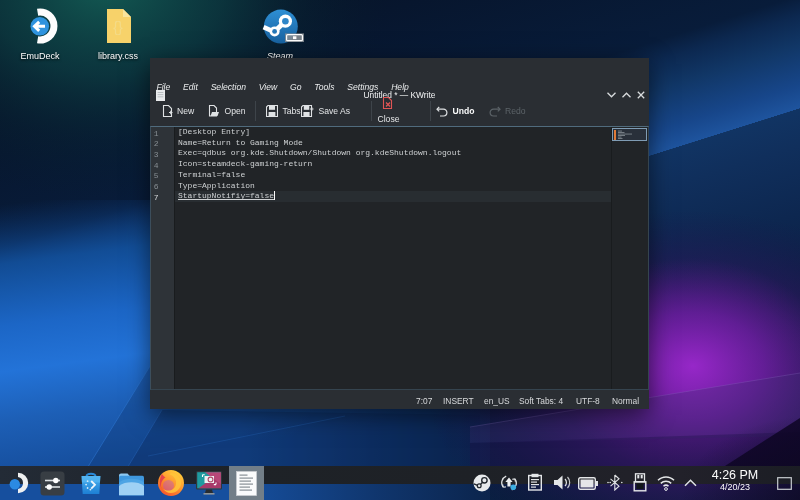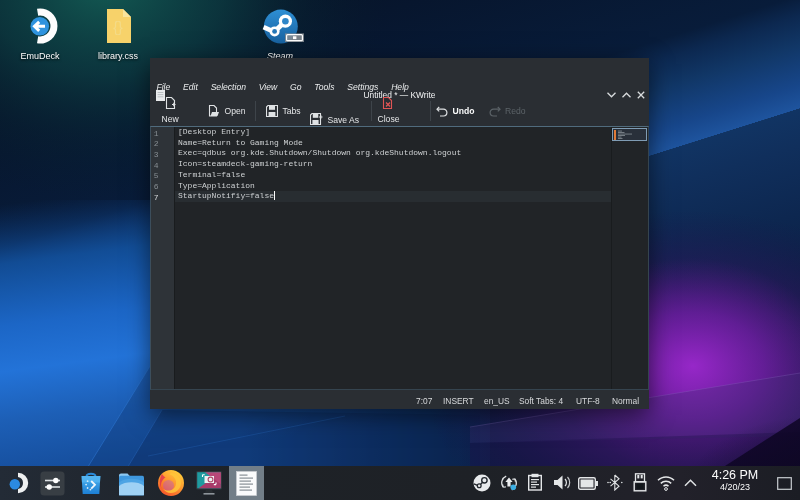--- a/index.html
+++ b/index.html
@@ -26,21 +26,21 @@
   .trow{position:absolute;left:0;height:10.7px;line-height:10.7px;}
   #curline{position:absolute;left:23.5px;top:64.2px;width:437px;height:10.7px;background:#282d31;}
   #curgut{position:absolute;left:0;top:64.2px;width:22.5px;height:10.7px;background:#3a4046;}
   #minimap{position:absolute;right:0;top:0;width:36px;height:100%;border-left:1px solid #191c1e;background:#212427;}
   #viewrect{position:absolute;left:0px;top:1px;width:33px;height:11px;border:1px solid #7f9cb4;background:#29303a;}
   #modbar{position:absolute;left:1px;top:0.5px;width:2.2px;height:10px;background:#e07b38;}
   
   #statusbar{position:absolute;left:0;bottom:0;width:100%;height:18px;background:#2a2e33;color:#d8dadc;font-size:8.4px;}
   #statusbar .st{position:absolute;top:5px;}
   
-  #taskbar{position:absolute;left:0;top:466px;width:800px;height:34px;background:linear-gradient(90deg,#232b36,#1e2227 30%,#1e2126 60%,#22212a 85%,#1b1d24);}
+  #taskbar{position:absolute;left:0;top:466px;width:800px;height:18px;background:linear-gradient(90deg,#232b36,#1e2227 30%,#1e2126 60%,#22212a 85%,#1b1d24);}
   .task{position:absolute;top:0;height:34px;display:flex;align-items:center;justify-content:center;}
   #clock{position:absolute;right:34px;top:2px;width:62px;text-align:center;color:#fcfcfc;}
   #clock .t1{font-size:12.5px;}
   #clock .t2{font-size:9px;margin-top:0px;}
 </style>
 </head>
 <body>
 <div id="stage">
 
   <svg class="abs" width="800" height="500" viewBox="0 0 800 500" style="left:0;top:0">
@@ -173,21 +173,21 @@
       <span>File</span>
         <span>Edit</span>
         <span>Selection</span>
         <span>View</span>
         <span>Go</span>
         <span>Tools</span>
         <span>Settings</span>
         <span>Help</span>
     </div>
     <div id="toolbar">
-      <div class="tbtn" style="left:11.5px;flex-direction:column;">
+      <div class="tbtn" style="left:11.5px;">
         <svg width="11" height="12" viewBox="0 0 11 12">
             <path d="M 1.5 0.5 L 6.5 0.5 L 9.5 3.5 L 9.5 11.5 L 1.5 11.5 Z" fill="none" stroke="#dfe2e4" stroke-width="1.1"></path>
             <path d="M 7 7.5 L 10.5 7.5 M 8.75 5.75 L 8.75 9.25" stroke="#dfe2e4" stroke-width="1.1"></path>
           </svg>
         <span>New</span>
       </div>
       <div class="tbtn" style="left:58px;">
         <svg width="12" height="12" viewBox="0 0 12 12">
             <path d="M 1.5 0.5 L 6 0.5 L 8.5 3 L 8.5 11 L 1.5 11 Z" fill="none" stroke="#dfe2e4" stroke-width="1.1"></path>
             <path d="M 4 7 L 11 7 L 9.5 11 L 2.5 11 Z" fill="#dfe2e4"></path>
@@ -196,21 +196,21 @@
       </div>
       <div class="tsep" style="left:105px;"></div>
       <div class="tbtn" style="left:116px;">
         <svg width="12" height="12" viewBox="0 0 12 12">
             <path d="M 0.5 2 L 2 0.5 L 11.5 0.5 L 11.5 11.5 L 0.5 11.5 Z" fill="none" stroke="#dfe2e4" stroke-width="1.1"></path>
             <rect x="3" y="0.8" width="6" height="4" fill="#dfe2e4"></rect>
             <rect x="2.6" y="7" width="6.8" height="4" fill="#dfe2e4"></rect>
           </svg>
         <span>Tabs</span>
       </div>
-      <div class="tbtn" style="left:160px;align-items:flex-end;">
+      <div class="tbtn" style="left:151px;">
         <svg width="13" height="12" viewBox="0 0 13 12">
             <path d="M 0.5 2 L 2 0.5 L 10.5 0.5 L 10.5 11.5 L 0.5 11.5 Z" fill="none" stroke="#dfe2e4" stroke-width="1.1"></path>
             <rect x="2.8" y="0.8" width="5.5" height="4" fill="#dfe2e4"></rect>
             <rect x="2.4" y="7" width="6.2" height="4" fill="#dfe2e4"></rect>
             <path d="M 9 4 L 12.5 4 M 10.75 2.25 L 10.75 5.75" stroke="#dfe2e4" stroke-width="1.2"></path>
           </svg>
         <span>Save As</span>
       </div>
       <div class="tsep" style="left:221px;"></div>
       <div class="tbtn" style="left:227.5px;flex-direction:column;">
@@ -248,21 +248,21 @@
         <div class="ln" style="top:55px;">6</div>
         <div class="ln" style="top:65.7px;color:#d6d9db;">7</div>
       </div>
       <div id="tlines">
         <div class="trow" style="top:0px;">[Desktop Entry]</div>
         <div class="trow" style="top:10.7px;">Name=Return to Gaming Mode</div>
         <div class="trow" style="top:21.4px;">Exec=qdbus org.kde.Shutdown/Shutdown org.kdeShutdown.logout</div>
         <div class="trow" style="top:32.1px;">Icon=steamdeck-gaming-return</div>
         <div class="trow" style="top:42.8px;">Terminal=false</div>
         <div class="trow" style="top:53.5px;">Type=Application</div>
-        <div class="trow" style="top:64.2px;">StartupNotifiy=false<span style="display:inline-block;width:1.4px;height:8.5px;background:#fcfcfc;vertical-align:-1.5px;"></span></div>
+        <div class="trow" style="top:64.2px;text-decoration:underline;">StartupNotifiy=false<span style="display:inline-block;width:1.4px;height:8.5px;background:#fcfcfc;vertical-align:-1.5px;"></span></div>
       </div>
       <div id="minimap">
         <div id="viewrect">
           <div id="modbar"></div>
           <svg width="30" height="10" viewBox="0 0 30 10" style="position:absolute;left:4.5px;top:0.5px;">
             <rect x="0" y="0.6" width="4" height="0.9" fill="#7d858c"></rect>
             <rect x="0" y="2.1" width="6.5" height="0.9" fill="#7d858c"></rect>
             <rect x="0" y="3.6" width="14" height="0.9" fill="#7d858c"></rect>
             <rect x="0" y="5.1" width="7" height="0.9" fill="#7d858c"></rect>
             <rect x="0" y="6.6" width="3.5" height="0.9" fill="#7d858c"></rect>

